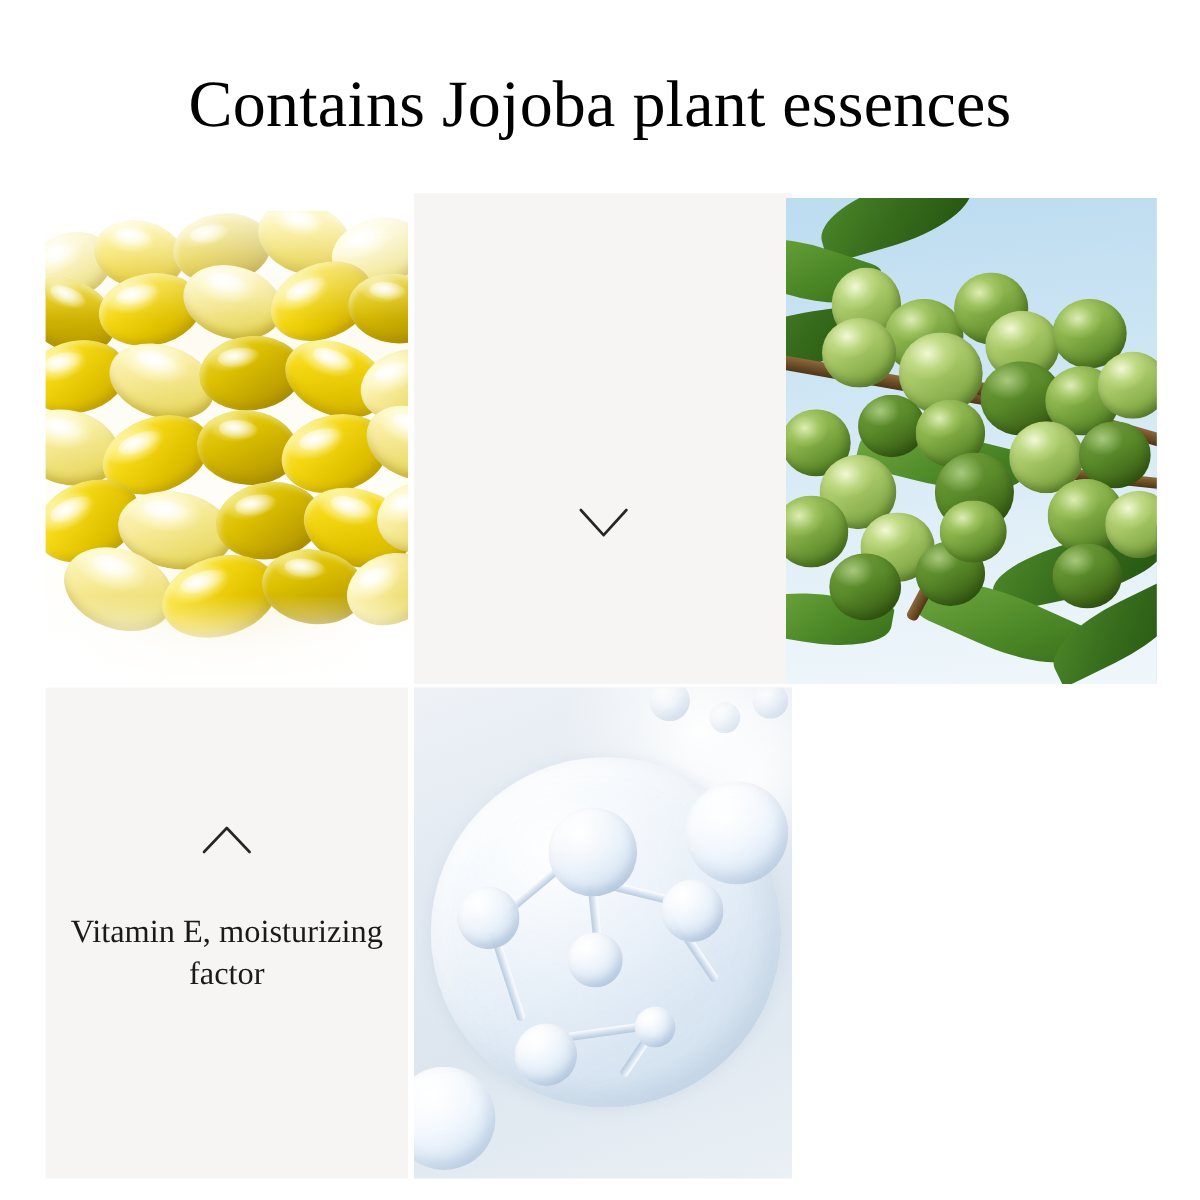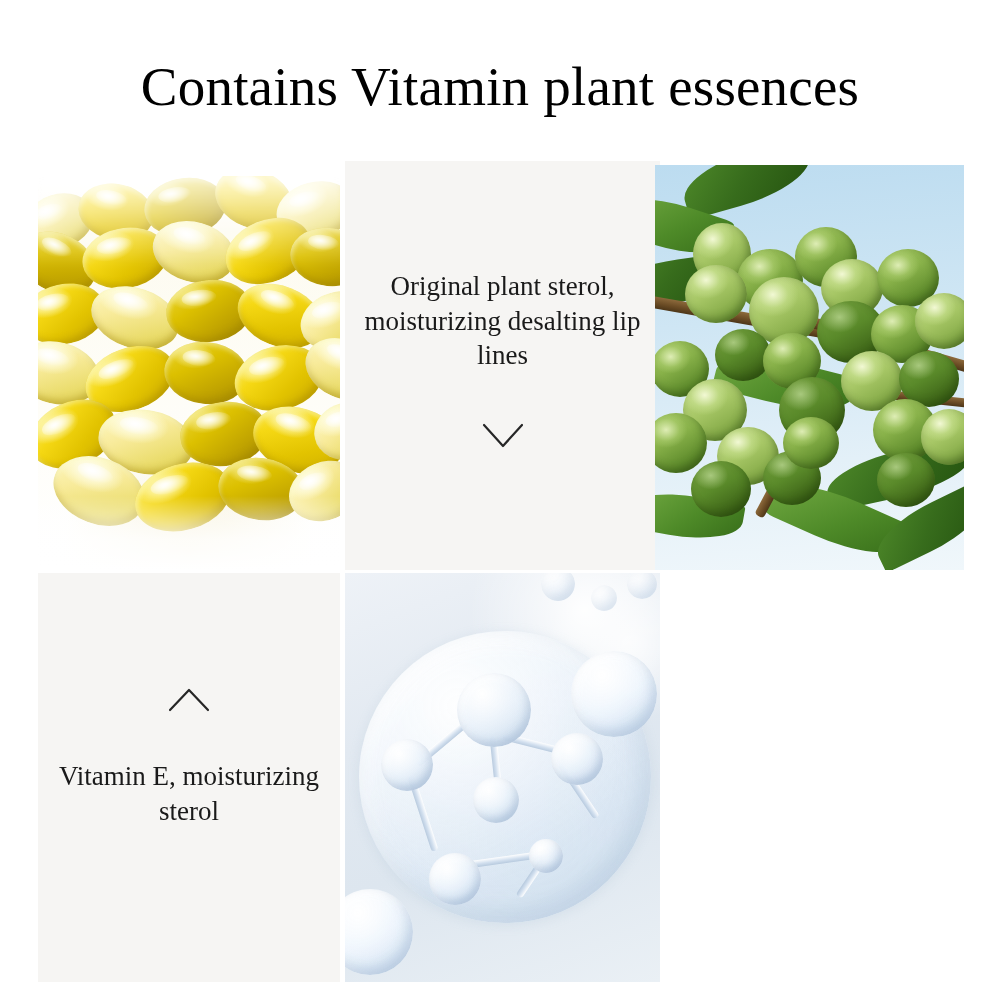--- a/index.html
+++ b/index.html
@@ -218,21 +218,21 @@
       linear-gradient(150deg, rgba(255,255,255,.95) 0%, rgba(230,240,250,.9) 55%, rgba(203,220,238,.95) 100%);
     box-shadow: inset -4px -5px 12px rgba(140,165,195,.4),
                 inset 4px 5px 10px rgba(255,255,255,.95);
   }
 </style>
 </head>
 <body>
 
 <div class="page">
 
-  <h1 class="headline">Contains Vitamin plant essences</h1>
+  <h1 class="headline">Contains Jojoba plant essences</h1>
 
   <div class="cell cell-capsules">
     <div class="capsule-photo">
       <div class="pill pale" style="left:-14px; top:18px;  width:70px; height:54px; transform:rotate(-18deg);"></div>
       <div class="pill" style="left:40px;  top:8px;   width:76px; height:56px; transform:rotate(12deg);"></div>
       <div class="pill deep" style="left:106px; top:2px;   width:82px; height:58px; transform:rotate(-8deg);"></div>
       <div class="pill" style="left:176px; top:-6px;  width:80px; height:58px; transform:rotate(20deg);"></div>
       <div class="pill pale" style="left:238px; top:6px;   width:78px; height:56px; transform:rotate(-14deg);"></div>
 
       <div class="pill deep" style="left:-20px; top:58px;  width:80px; height:58px; transform:rotate(26deg);"></div>
@@ -263,21 +263,20 @@
       <div class="pill" style="left:96px;  top:288px; width:98px; height:66px; transform:rotate(-16deg);"></div>
       <div class="pill deep" style="left:180px; top:282px; width:86px; height:62px; transform:rotate(8deg);"></div>
       <div class="pill pale" style="left:250px; top:286px; width:74px; height:58px; transform:rotate(-22deg);"></div>
 
       <div class="blurtop"></div>
       <div class="blurbottom"></div>
     </div>
   </div>
 
   <div class="cell cell-sterol">
-    <div class="caption cap-sterol">Original plant sterol, moisturizing desalting lip lines</div>
     <div class="chevron chev-down-sterol">
       <svg viewBox="0 0 42 26" fill="none" xmlns="http://www.w3.org/2000/svg">
         <path d="M2 2 L21 23 L40 2" stroke="#262626" stroke-width="2.2" stroke-linecap="round" stroke-linejoin="round"></path>
       </svg>
     </div>
   </div>
 
   <div class="cell cell-fruit">
     <div class="fruit-photo">
 
@@ -322,21 +321,21 @@
       <div class="berry dark" style="left:222px; top:288px; width:58px; height:54px;"></div>
     </div>
   </div>
 
   <div class="cell cell-vitamin">
     <div class="chevron chev-up-vitamin">
       <svg viewBox="0 0 42 26" fill="none" xmlns="http://www.w3.org/2000/svg">
         <path d="M2 23 L21 3 L40 23" stroke="#262626" stroke-width="2.2" stroke-linecap="round" stroke-linejoin="round"></path>
       </svg>
     </div>
-    <div class="caption cap-vitamin">Vitamin E, moisturizing sterol</div>
+    <div class="caption cap-vitamin">Vitamin E, moisturizing factor</div>
   </div>
 
   <div class="cell cell-molecule">
     <div class="molecule-photo">
       <div class="bigdrop"></div>
 
       <div class="bond" style="left:72px;  top:188px; width:64px;  transform:rotate(-40deg);"></div>
       <div class="bond" style="left:158px; top:160px; width:72px;  transform:rotate(14deg);"></div>
       <div class="bond" style="left:216px; top:188px; width:64px;  transform:rotate(56deg);"></div>
       <div class="bond" style="left:206px; top:272px; width:58px;  transform:rotate(124deg);"></div>

